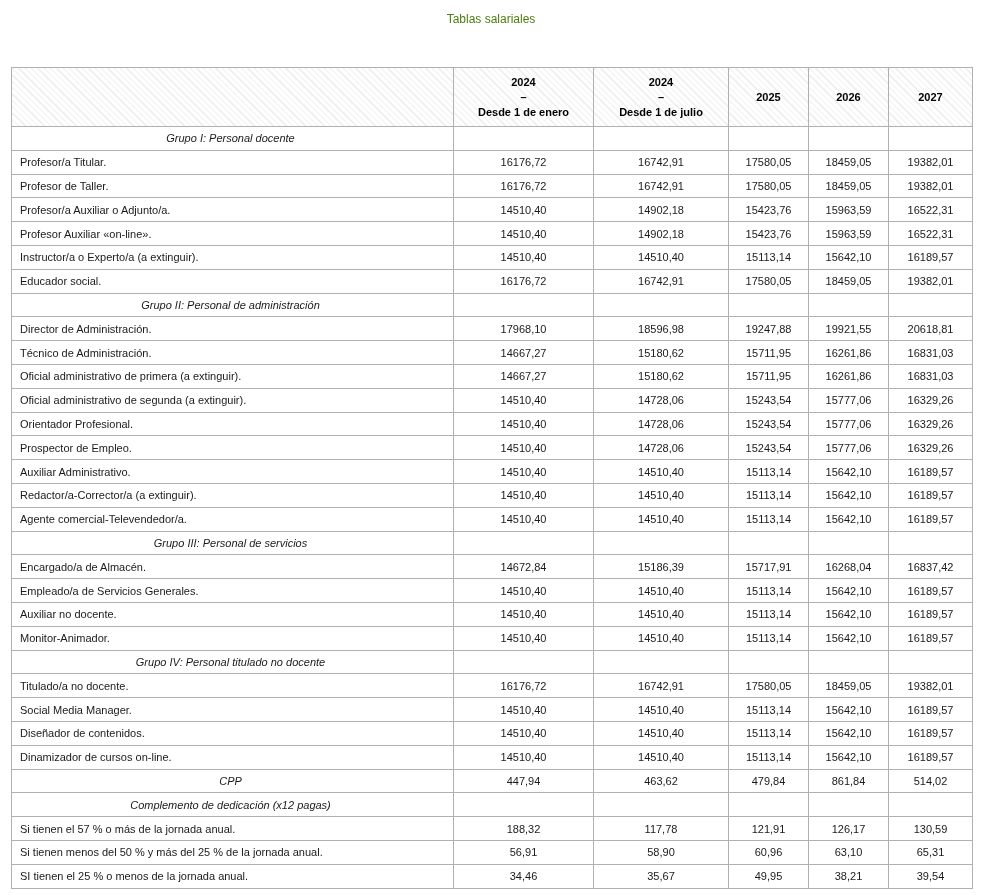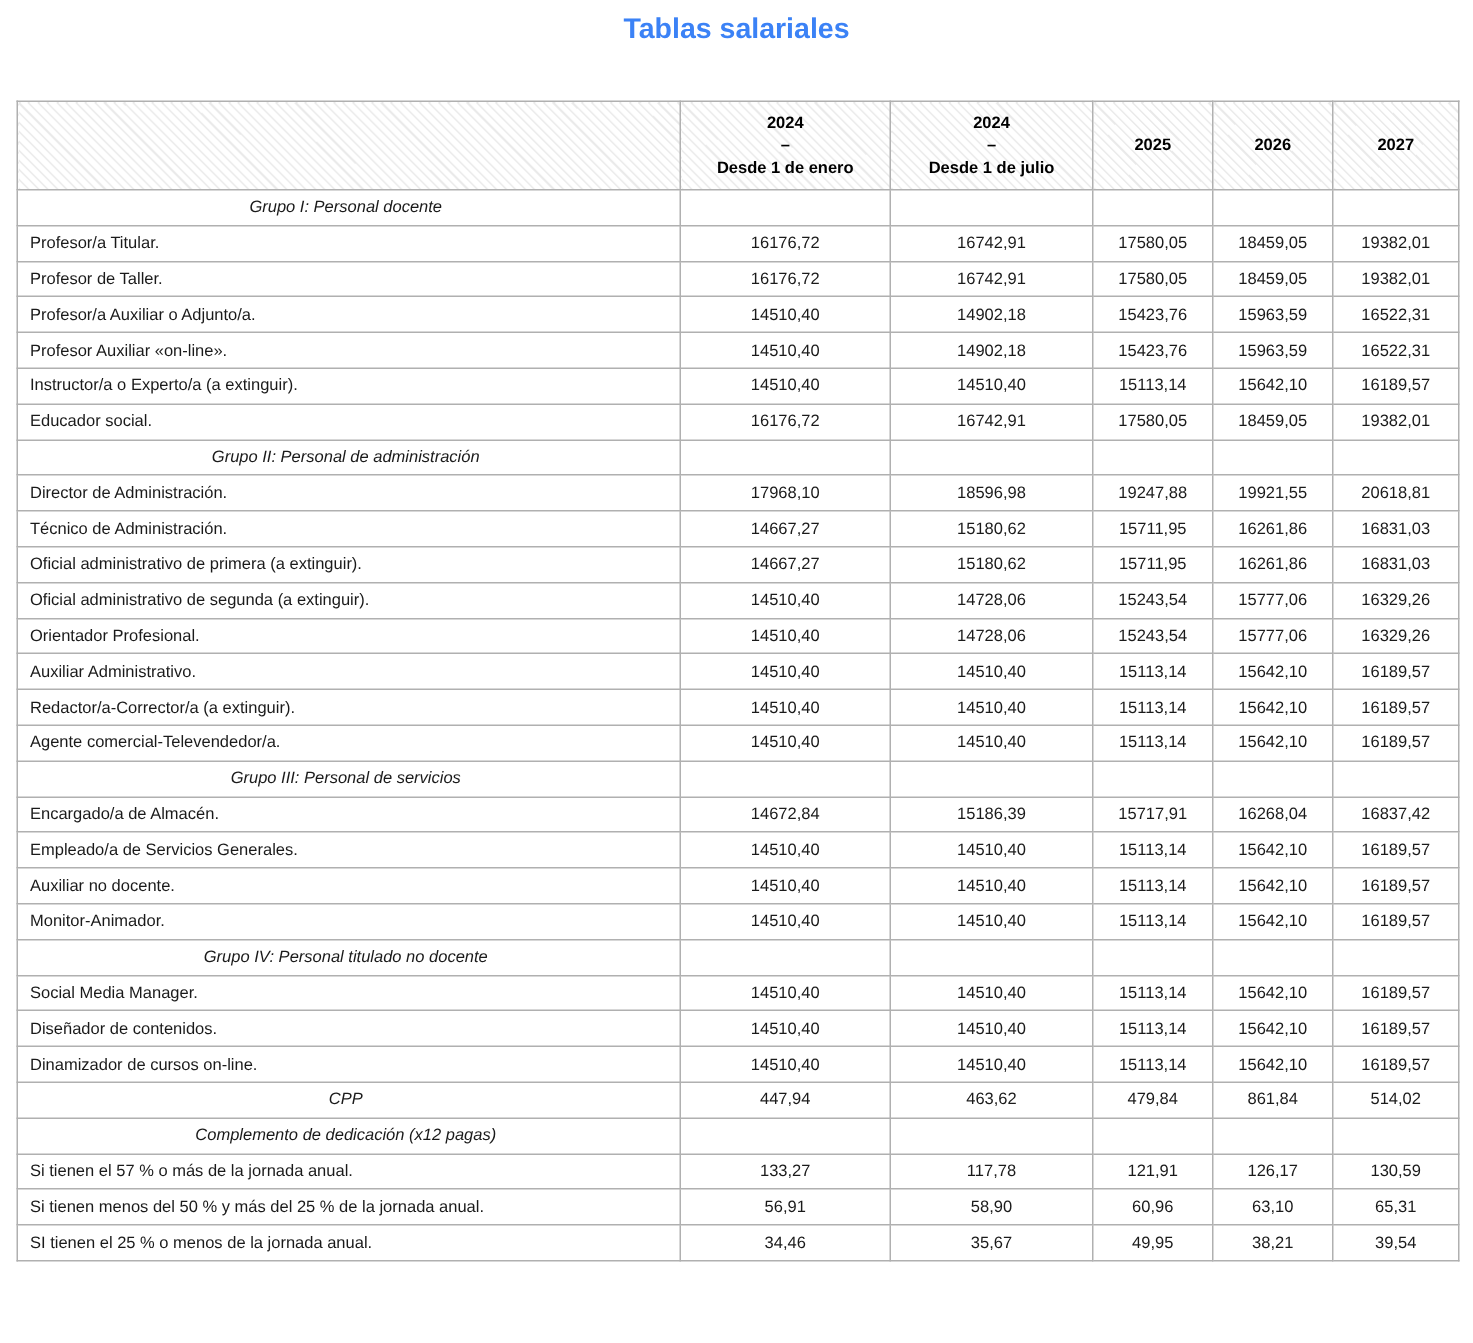--- a/index.html
+++ b/index.html
@@ -7,25 +7,25 @@
     padding: 0;
     background: #ffffff;
     width: 982px;
     height: 895px;
     font-family: "Liberation Sans", sans-serif;
     color: #1a1a1a;
     overflow: hidden;
   }
   .page-title {
     text-align: center;
-    font-size: 19px;
-    font-weight: bold;
+    font-size: 12px;
+    font-weight: normal;
     line-height: 21px;
     padding-top: 9px;
-    color: #3b82f6;
+    color: #4d7c0f;
   }
   table.salary-table {
     border-collapse: collapse;
     table-layout: fixed;
     width: 961px;
     margin: 37px 0 0 11px;
     border: 1px solid #8c8c8c;
     padding-left: 22px;
   }
   .salary-table th,
@@ -204,20 +204,28 @@
       </tr>
       <tr>
         <td class="label">Orientador Profesional.</td>
         <td class="num">14510,40</td>
         <td class="num">14728,06</td>
         <td class="num">15243,54</td>
         <td class="num">15777,06</td>
         <td class="num">16329,26</td>
       </tr>
       <tr>
+        <td class="label">Prospector de Empleo.</td>
+        <td class="num">14510,40</td>
+        <td class="num">14728,06</td>
+        <td class="num">15243,54</td>
+        <td class="num">15777,06</td>
+        <td class="num">16329,26</td>
+      </tr>
+      <tr>
         <td class="label">Auxiliar Administrativo.</td>
         <td class="num">14510,40</td>
         <td class="num">14510,40</td>
         <td class="num">15113,14</td>
         <td class="num">15642,10</td>
         <td class="num">16189,57</td>
       </tr>
       <tr>
         <td class="label">Redactor/a-Corrector/a (a extinguir).</td>
         <td class="num">14510,40</td>
@@ -276,20 +284,28 @@
       </tr>
       <tr>
         <td class="label center">Grupo IV: Personal titulado no docente</td>
         <td class="num"></td>
         <td class="num"></td>
         <td class="num"></td>
         <td class="num"></td>
         <td class="num"></td>
       </tr>
       <tr>
+        <td class="label">Titulado/a no docente.</td>
+        <td class="num">16176,72</td>
+        <td class="num">16742,91</td>
+        <td class="num">17580,05</td>
+        <td class="num">18459,05</td>
+        <td class="num">19382,01</td>
+      </tr>
+      <tr>
         <td class="label">Social Media Manager.</td>
         <td class="num">14510,40</td>
         <td class="num">14510,40</td>
         <td class="num">15113,14</td>
         <td class="num">15642,10</td>
         <td class="num">16189,57</td>
       </tr>
       <tr>
         <td class="label">Diseñador de contenidos.</td>
         <td class="num">14510,40</td>
@@ -317,21 +333,21 @@
       <tr>
         <td class="label center">Complemento de dedicación (x12 pagas)</td>
         <td class="num"></td>
         <td class="num"></td>
         <td class="num"></td>
         <td class="num"></td>
         <td class="num"></td>
       </tr>
       <tr>
         <td class="label">Si tienen el 57 % o más de la jornada anual.</td>
-        <td class="num">133,27</td>
+        <td class="num">188,32</td>
         <td class="num">117,78</td>
         <td class="num">121,91</td>
         <td class="num">126,17</td>
         <td class="num">130,59</td>
       </tr>
       <tr>
         <td class="label">Si tienen menos del 50 % y más del 25 % de la jornada anual.</td>
         <td class="num">56,91</td>
         <td class="num">58,90</td>
         <td class="num">60,96</td>

